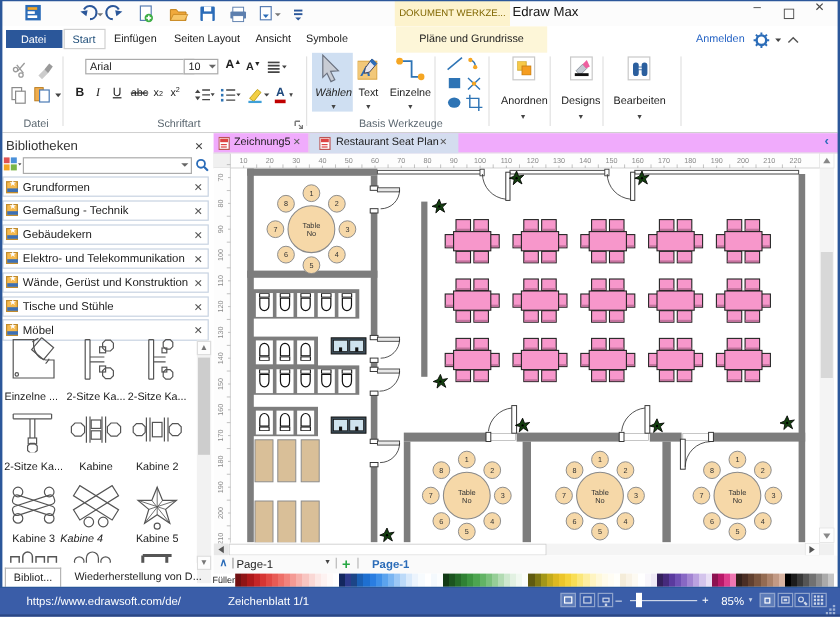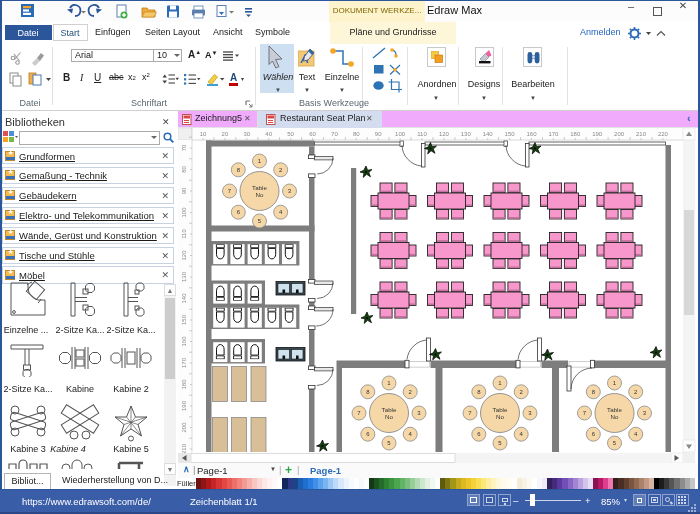--- a/index.html
+++ b/index.html
@@ -27,21 +27,21 @@
 #waehlen{left:258px;top:0px;width:34px;height:49px;background:#cfdff2;}
 .bigbtn{position:absolute;text-align:center;font-size:9px;color:#222;}
 .iconbox{position:absolute;top:3px;width:19px;height:20px;border:1px solid #c9c9c9;background:#fff;}
 #leftpanel{left:0;top:111px;width:178px;height:379px;background:#fff;overflow:hidden;}
 #lpheader{left:5px;top:4.5px;font-size:11px;color:#333;}
 #searchbox{left:19px;top:19.5px;width:141px;height:14px;border:1px solid #ababab;background:#fff;}
 .librow{position:absolute;left:2px;width:172px;height:17.2px;background:#fff;border:1px solid #c7d3e2;}
 .librow .ic{position:absolute;left:2px;top:2.5px;width:10px;height:10px;background:#f5b94d;border:0.5px solid #c08b2d;}
 .librow .ic:after{content:"★";position:absolute;left:1.5px;top:-3px;font-size:7px;color:#fff;}
 .librow .ic i{position:absolute;left:0;bottom:0;width:9px;height:3px;background:#3c6fb4;}
-.librow .nm{position:absolute;left:16px;top:2.5px;font-size:9.5px;color:#1a1a1a;white-space:nowrap;text-decoration:underline;}
+.librow .nm{position:absolute;left:16px;top:2.5px;font-size:9.5px;color:#1a1a1a;white-space:nowrap;}
 .librow .x{position:absolute;right:4px;top:3px;font-size:9px;color:#555;}
 .shlabel{position:absolute;font-size:9px;color:#222;text-align:center;white-space:nowrap;overflow:hidden;}
 .sb{position:absolute;background:#f2f2f2;}
 .sbthumb{position:absolute;background:#cdcdcd;}
 .sbarrow{position:absolute;color:#777;font-size:7px;text-align:center;line-height:11px;}
 #tabbar{left:178px;top:111px;width:522px;height:17px;background:#f0abfc;border-bottom:1px solid #e3e3e3;font-size:9px;}
 .dtab{position:absolute;top:0;height:17px;}
 #tab2{left:80px;width:124px;background:#d4ddef;}
 #pagebar{left:178px;top:463px;width:522px;height:14.5px;background:#fafafa;font-size:9.5px;}
 #palette{left:196px;top:477.5px;width:504px;height:11px;background:linear-gradient(to right,#701012 0.0px 5.1px,#8f1416 5.1px 10.2px,#ad181a 10.2px 15.3px,#c52527 15.3px 20.4px,#d63533 20.4px 25.5px,#e14844 25.5px 30.5px,#e85b55 30.5px 35.6px,#ee6f68 35.6px 40.7px,#f2837d 40.7px 45.8px,#f49a94 45.8px 50.9px,#f6b0ab 50.9px 56.0px,#f8c5c1 56.0px 61.1px,#fad8d5 61.1px 66.2px,#fce8e6 66.2px 71.3px,#fdf2f1 71.3px 76.4px,#fefaf9 76.4px 81.5px,#ffffff 81.5px 86.5px,#13275e 86.5px 91.6px,#2d3a8c 91.6px 96.7px,#1c4587 96.7px 101.8px,#1a5fb4 101.8px 106.9px,#1e6fd0 106.9px 112.0px,#2a7de1 112.0px 117.1px,#3f8fe8 117.1px 122.2px,#5ba3ee 122.2px 127.3px,#7ab5f2 127.3px 132.4px,#9cc8f6 132.4px 137.5px,#bcdaf9 137.5px 142.5px,#d8e9fb 142.5px 147.6px,#ecf4fd 147.6px 152.7px,#f7fbfe 152.7px 157.8px,#ffffff 157.8px 162.9px,#f4f9fd 162.9px 168.0px,#fbfdfe 168.0px 173.1px,#123a16 173.1px 178.2px,#1b541f 178.2px 183.3px,#256b29 183.3px 188.4px,#2f8134 188.4px 193.5px,#3c9440 193.5px 198.5px,#4da550 198.5px 203.6px,#62b365 203.6px 208.7px,#7ac07c 208.7px 213.8px,#96ce97 213.8px 218.9px,#b2dbb3 218.9px 224.0px,#cde8ce 224.0px 229.1px,#e2f1e2 229.1px 234.2px,#f0f8f0 234.2px 239.3px,#fbfdfb 239.3px 244.4px,#5f5a10 244.4px 249.5px,#7e7714 249.5px 254.5px,#a39718 254.5px 259.6px,#c4ab1c 259.6px 264.7px,#ddb921 264.7px 269.8px,#ecc52a 269.8px 274.9px,#f5d23a 274.9px 280.0px,#f9de55 280.0px 285.1px,#fbe77a 285.1px 290.2px,#fdeea0 290.2px 295.3px,#fef4c2 295.3px 300.4px,#fef8da 300.4px 305.5px,#fffbea 305.5px 310.5px,#fffdf4 310.5px 315.6px,#fffffb 315.6px 320.7px,#f4ecd9 320.7px 325.8px,#f9f3e6 325.8px 330.9px,#fdfaf2 330.9px 336.0px,#ffffff 336.0px 341.1px,#f8f6fb 341.1px 346.2px,#efeaf6 346.2px 351.3px,#34205c 351.3px 356.4px,#462a7c 356.4px 361.5px,#5a3a9e 361.5px 366.5px,#7050b4 366.5px 371.6px,#8868c4 371.6px 376.7px,#a284d2 376.7px 381.8px,#bba2e0 381.8px 386.9px,#d4c4ec 386.9px 392.0px,#e9dff5 392.0px 397.1px,#8c1150 397.1px 402.2px,#b81868 402.2px 407.3px,#dd3d8d 407.3px 412.4px,#ef77b2 412.4px 417.5px,#33201a 417.5px 422.5px,#4a2e24 422.5px 427.6px,#61402f 427.6px 432.7px,#7a553f 432.7px 437.8px,#936b52 437.8px 442.9px,#ab826a 442.9px 448.0px,#c29a85 448.0px 453.1px,#d8b4a2 453.1px 458.2px,#000000 458.2px 463.3px,#1c1c1c 463.3px 468.4px,#383838 468.4px 473.5px,#555555 473.5px 478.5px,#717171 478.5px 483.6px,#8d8d8d 483.6px 488.7px,#aaaaaa 488.7px 493.8px,#c6c6c6 493.8px 498.9px,#ffffff 498.9px 504.0px);}

